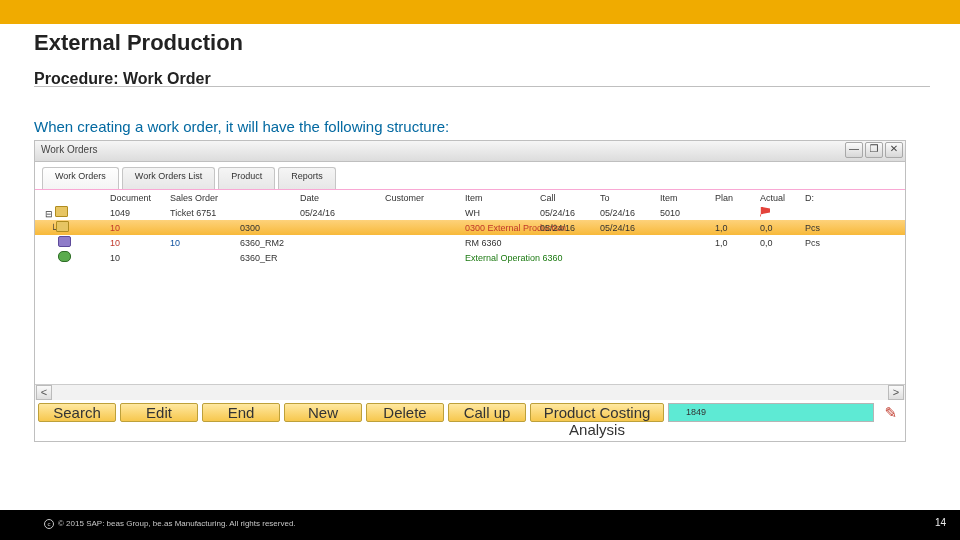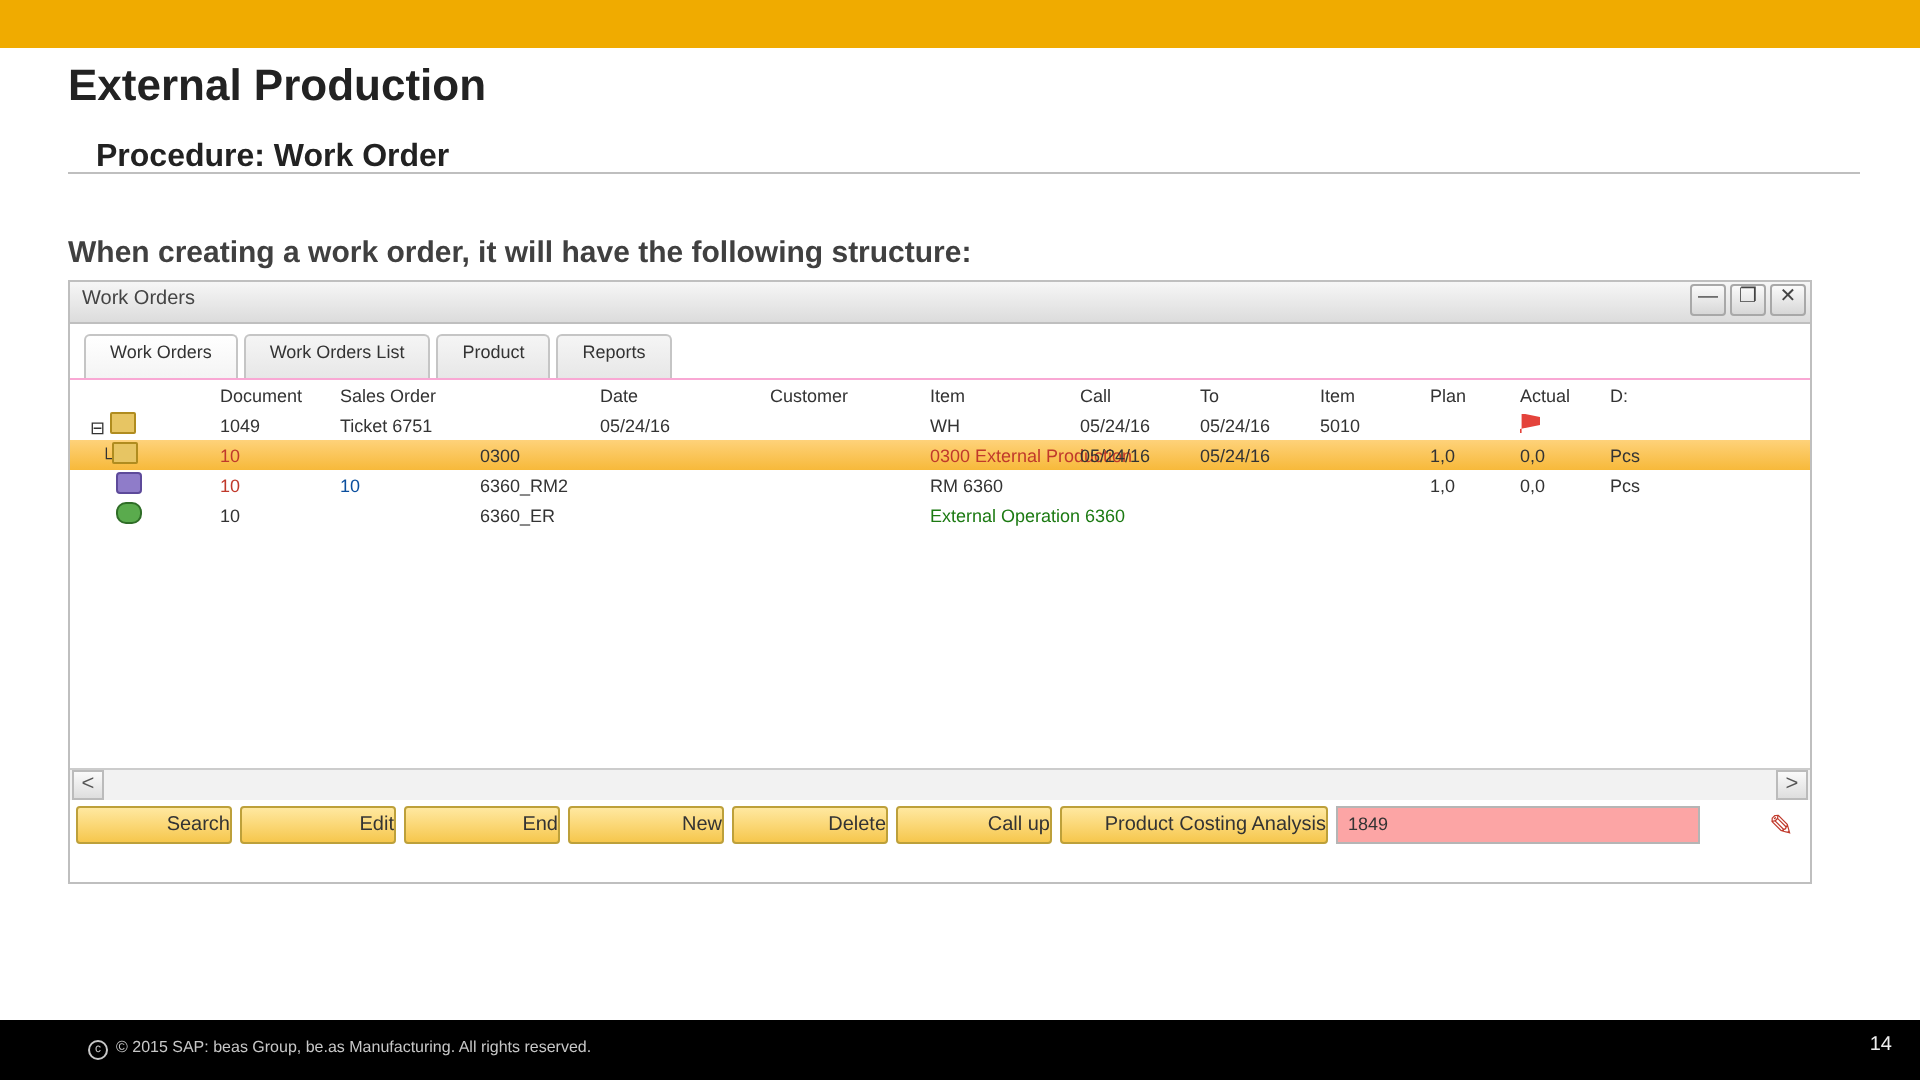--- a/index.html
+++ b/index.html
@@ -1,22 +1,22 @@
 <!DOCTYPE html>
 <html><head>
 <meta charset="utf-8">
 <style>
   html,body{margin:0;padding:0;width:960px;height:540px;font-family:Arial,Helvetica,sans-serif;background:#fff;overflow:hidden}
   
   .topbar{position:absolute;left:0;top:0;width:960px;height:24px;background:#f0ab00}
   .title-area{position:absolute;left:34px;top:30px;width:890px}
   .h1{font-size:22px;font-weight:bold;color:#222;margin:0 0 14px 0}
-  .h2{font-size:16px;font-weight:bold;color:#222;margin:14px}
+  .h2{font-size:16px;font-weight:bold;color:#222;margin:0}
   .hr{position:absolute;left:34px;top:86px;width:896px;height:1px;background:#bfbfbf}
-  .intro{position:absolute;left:34px;top:118px;font-size:15px;font-weight:bold;color:#404040}
+  .intro{position:absolute;left:34px;top:118px;font-size:15px;font-weight:normal;color:#0369a1}
   
   .win{position:absolute;left:34px;top:140px;width:870px;height:300px;border:1px solid #bfbfbf;background:#fff}
   .win-titlebar{height:17px;background:linear-gradient(#f6f6f6,#dcdcdc);border-bottom:1px solid #bfbfbf;position:relative;font-size:10px;color:#444;padding:3px 0 0 6px}
   .win-btns{position:absolute;right:2px;top:1px;display:flex;gap:2px}
   .wbtn{width:16px;height:14px;background:linear-gradient(#fafafa,#d7d7d7);border:1px solid #a8a8a8;border-radius:2px;font-size:10px;line-height:12px;text-align:center;color:#444}
   
   .tabs{display:flex;gap:3px;padding:5px 0 0 7px;height:22px}
   .tab{border:1px solid #c5c5c5;border-bottom:none;border-radius:3px 3px 0 0;padding:3px 12px;font-size:9px;color:#333;background:linear-gradient(#f5f5f5,#e7e7e7)}
   .tab.active{background:linear-gradient(#fff,#f4f4f4)}
   
@@ -35,23 +35,23 @@
   .txt-green{color:#1c7a12}
   .txt-blue{color:#0b4f9e}
   .flag{display:inline-block;width:10px;height:10px;background:#e4433b;clip-path:polygon(0 0,100% 20%,100% 60%,0 80%,0 100%,8% 100%,8% 0)}
   
   .blank{height:150px}
   
   .hscroll{position:absolute;left:0;right:0;bottom:25px;height:15px;background:#f2f2f2;border-top:1px solid #ccc;display:flex;align-items:center;justify-content:space-between;font-size:11px;color:#555}
   .sa{width:14px;height:13px;text-align:center;line-height:13px;border:1px solid #bbb;background:linear-gradient(#fafafa,#dedede);margin:0 1px}
   
   .btnbar{position:absolute;left:3px;right:3px;bottom:3px;height:19px;display:flex;gap:4px;align-items:center}
-  .bbtn{flex:none;width:76px;height:17px;font-size:10px;text-align:right;line-height:17px;border:1px solid #bda03a;border-radius:2px;background:linear-gradient(#ffe8a0,#f6c74d);color:#333}
+  .bbtn{flex:none;width:76px;height:17px;font-size:15px;text-align:center;line-height:17px;border:1px solid #bda03a;border-radius:2px;background:linear-gradient(#ffe8a0,#f6c74d);color:#333}
   .bbtn.wide{width:132px}
-  .idbox{flex:none;width:170px;height:17px;border:1px solid #b5b5b5;background:#fca5a5;font-size:9px;line-height:17px;padding:0 5px;color:#333}
+  .idbox{flex:none;width:170px;height:17px;border:1px solid #b5b5b5;background:#5eead4;font-size:9px;line-height:17px;padding:0 17px;color:#333}
   .pencil{margin-left:auto;margin-right:5px;font-size:15px;color:#c0392b}
   
   .footer{position:absolute;left:0;bottom:0;width:960px;height:30px;background:#000}
   .fc{position:absolute;left:44px;top:9px;font-size:8px;color:#c7c7c7}
   .fcirc{display:inline-block;width:8px;height:8px;border:1px solid #c7c7c7;border-radius:50%;font-size:6px;text-align:center;line-height:8px;margin-right:4px}
   .pg{position:absolute;right:14px;top:7px;font-size:10px;color:#eee}
 </style>
 </head>
 <body>
 

